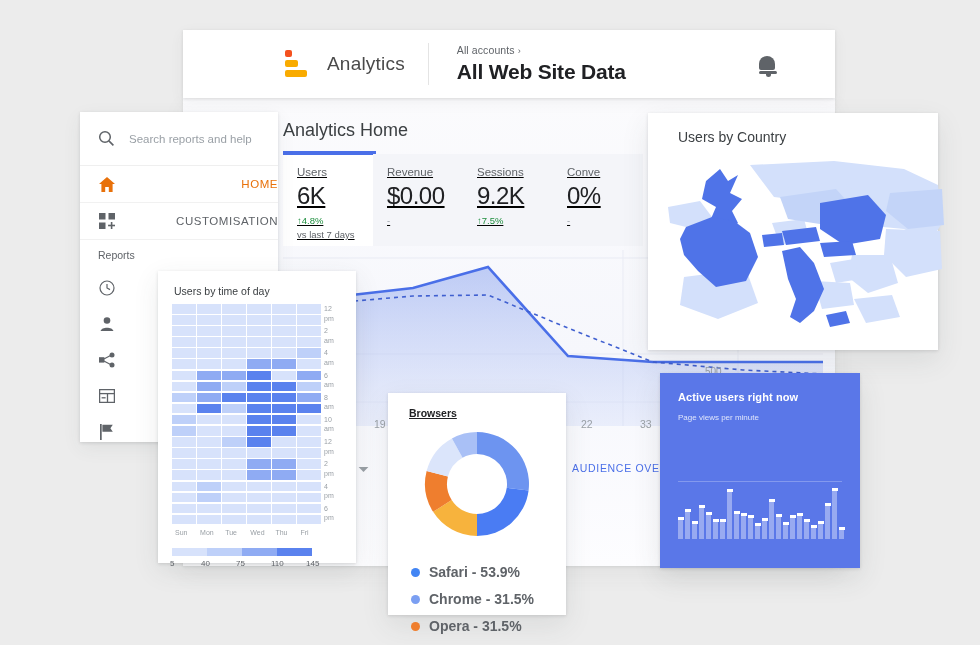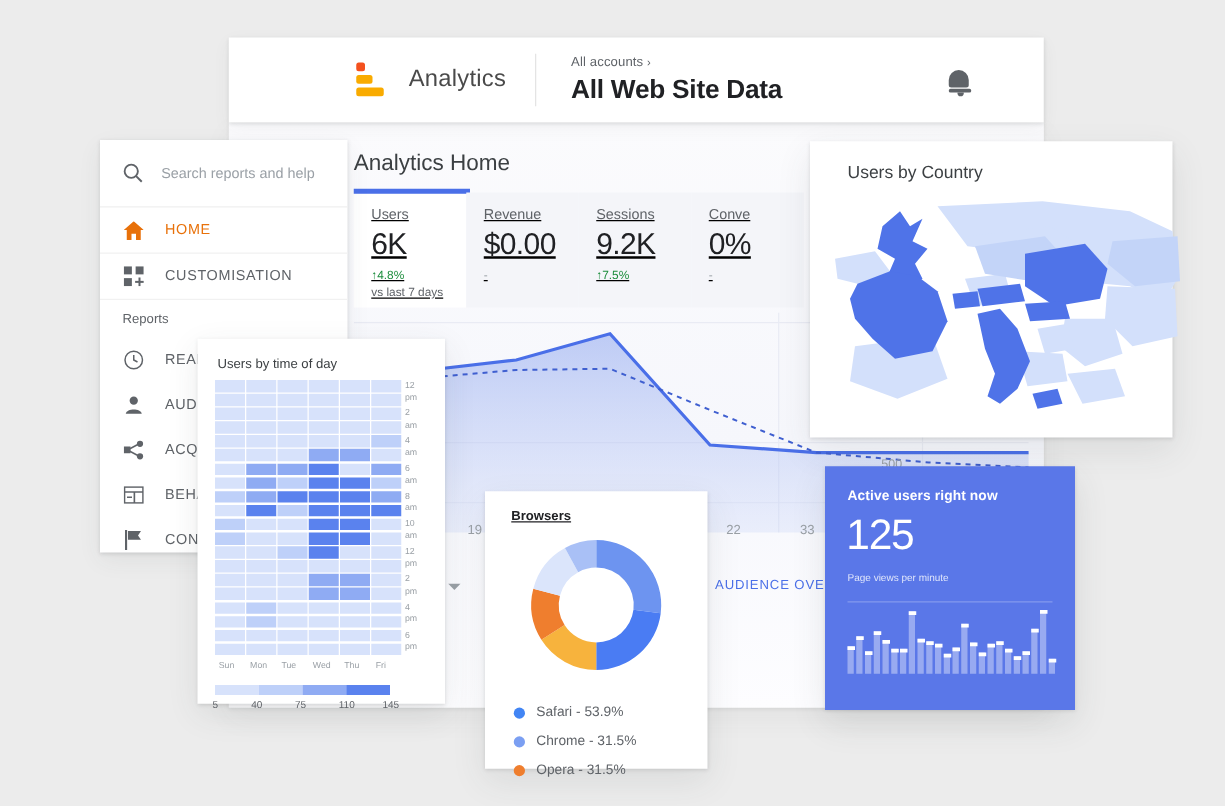--- a/index.html
+++ b/index.html
@@ -67,21 +67,21 @@
   #chev-down { position: absolute; left: 358px; top: 466px; width: 11px; height: 7px; }
 
   
   #nav {
     left: 80px; top: 112px; width: 198px; height: 330px;
     box-shadow: 0 1px 3px rgba(60,64,67,.16), 0 6px 18px rgba(60,64,67,.07);
   }
   .nav-search { height: 54px; display: flex; align-items: center; border-bottom: 1px solid #efefef; }
   .nav-search .sicon { margin: 0 14px 0 18px; }
   .nav-search .stext { font-size: 11.5px; color: #9aa0a6; }
-  .nav-item { height: 37px; display: flex; align-items: center; border-bottom: 1px solid #f1f1f1; }
+  .nav-item { height: 37px; display: flex; align-items: center; border-bottom: 1px solid #f1f1f1; justify-content: space-between; }
   .nav-item .nicon { width: 18px; margin: 0 16px 0 18px; display:flex; align-items:center; justify-content:center;}
   .nav-item .ntext { font-size: 11.5px; color: #5f6368; letter-spacing: .55px; }
   .nav-item.active .ntext { color: #e8710a; }
   .nav-section { height: 30px; display: flex; align-items: center; padding-left: 18px;
                  font-size: 10.5px; color: #5f6368; border-bottom: none; }
   .nav-item.plain { border-bottom: none; height: 36px; }
 
   
   #heat {
     left: 158px; top: 271px; width: 198px; height: 292px;
@@ -108,21 +108,21 @@
 
   
   #browsers {
     left: 388px; top: 393px; width: 178px; height: 222px;
     box-shadow: 0 1px 3px rgba(60,64,67,.16), 0 10px 26px rgba(60,64,67,.10);
   }
   #br-title { font-size: 10.5px; color: #202124; font-weight: 700; padding: 14px 0 0 21px; text-decoration: underline; }
   #donut { position: absolute; left: 29px; top: 31px; }
   .lg-row { display: flex; align-items: center; margin-left: 23px; margin-top: 11px; }
   .lg-dot { width: 9px; height: 9px; border-radius: 50%; margin-right: 9px; }
-  .lg-txt { font-size: 11px; color: #5f6368; }
+  .lg-txt { font-size: 14px; color: #5f6368; font-weight: bold; }
 
   
   #active {
     left: 660px; top: 373px; width: 200px; height: 195px;
     background: #5a77e8;
     box-shadow: 0 1px 3px rgba(60,64,67,.16), 0 10px 26px rgba(60,64,67,.12);
   }
   #ac-title { font-size: 11px; color: #fff; font-weight: 700; padding: 18px 0 0 18px; letter-spacing: .1px;}
   #ac-value { font-size: 34px; color: #fff; padding: 6px 0 0 17px; letter-spacing: -1px; font-weight: 400;}
   #ac-sub { font-size: 8px; color: #dfe5fb; padding: 10px 0 0 18px; }
@@ -552,21 +552,20 @@
         </div>
         <div class="lg-row">
           <span class="lg-dot" style="background: rgb(239, 126, 46);"></span>
           <span class="lg-txt">Opera - 31.5%</span>
         </div>
       </div>
   </div>
 
   <div class="panel" id="active">
     <div id="ac-title">Active users right now</div>
-    <div id="ac-value">125</div>
     <div id="ac-sub">Page views per minute</div>
     <div id="ac-sep"></div>
     <div id="ac-bars">
         <div class="ac-bar" style="height: 22px;"></div>
         <div class="ac-bar" style="height: 30px;"></div>
         <div class="ac-bar" style="height: 18px;"></div>
         <div class="ac-bar" style="height: 34px;"></div>
         <div class="ac-bar" style="height: 27px;"></div>
         <div class="ac-bar" style="height: 20px;"></div>
         <div class="ac-bar" style="height: 20px;"></div>

